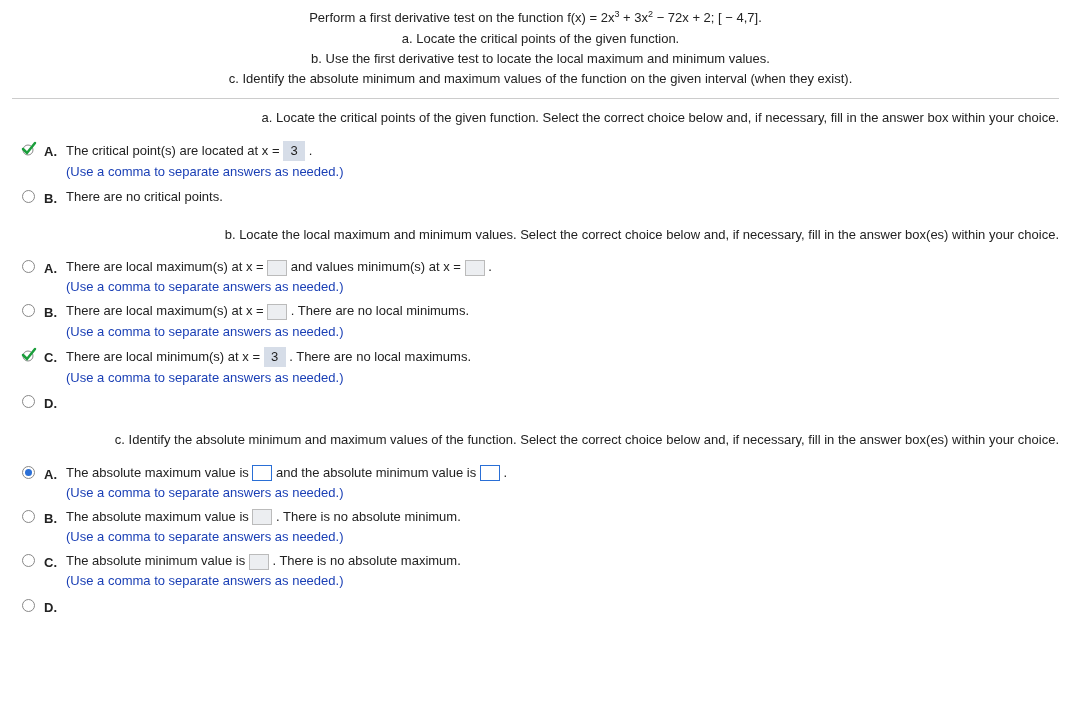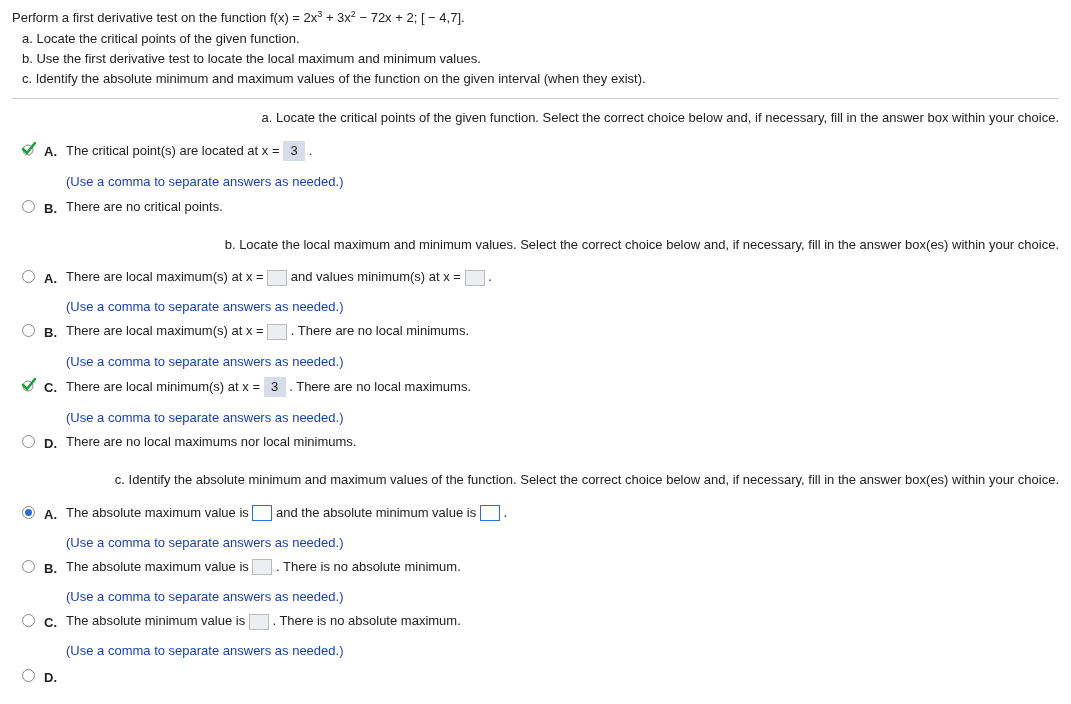--- a/index.html
+++ b/index.html
@@ -3,29 +3,29 @@
 <meta charset="utf-8">
 <style>
   body {
     font-family: Arial, Helvetica, sans-serif;
     font-size: 13px;
     color: #222;
     margin: 0;
     padding: 8px 12px;
     line-height: 1.4;
   }
-  .intro-line { margin-bottom: 2px; }
+  .intro-line { margin-bottom: 2px; text-align: center; }
   .sub-item { margin-left: 10px; }
   hr.divider { border: none; border-top: 1px solid #ccc; margin: 10px 0; }
   .section-prompt { margin: 10px 0 14px 0; text-align: right; }
   .choice-row { display: flex; align-items: flex-start; margin: 6px 0 2px 0; padding-left: 10px;}
   .radio-col { width: 22px; display:flex; align-items:center; padding-top:2px;}
   .letter-col { width: 22px; font-weight: bold; padding-top:2px;}
   .text-col { flex: 1; }
-  .hint { color: #1a3fb5; margin-top:12px; }
+  .hint { color: #1a3fb5; margin-top:2px; }
   .filled-box {
     display: inline-block;
     min-width: 14px;
     background: #d6dde8;
     padding: 1px 4px;
     text-align: center;
   }
   .blank-box {
     display: inline-block;
     width: 18px;
@@ -128,21 +128,20 @@
     <span>There are local minimum(s) at x = </span><span class="filled-box">3</span><span> . There are no local maximums.</span>
     <div class="hint">(Use a comma to separate answers as needed.)</div>
   </div>
 </div>
 
 <div class="choice-row">
   <div class="radio-col">
       <span class="radio-circle"></span>
     </div>
   <div class="letter-col">D.</div>
-  <div class="text-col">There are no local maximums nor local minimums.</div>
 </div>
 
 <div class="section-prompt" style="margin-top:18px;">c. Identify the absolute minimum and maximum values of the function. Select the correct choice below and, if necessary, fill in the answer box(es) within your choice.</div>
 
 <div class="choice-row">
   <div class="radio-col">
       <span class="radio-circle selected-blue"></span>
     </div>
   <div class="letter-col">A.</div>
   <div class="text-col">

